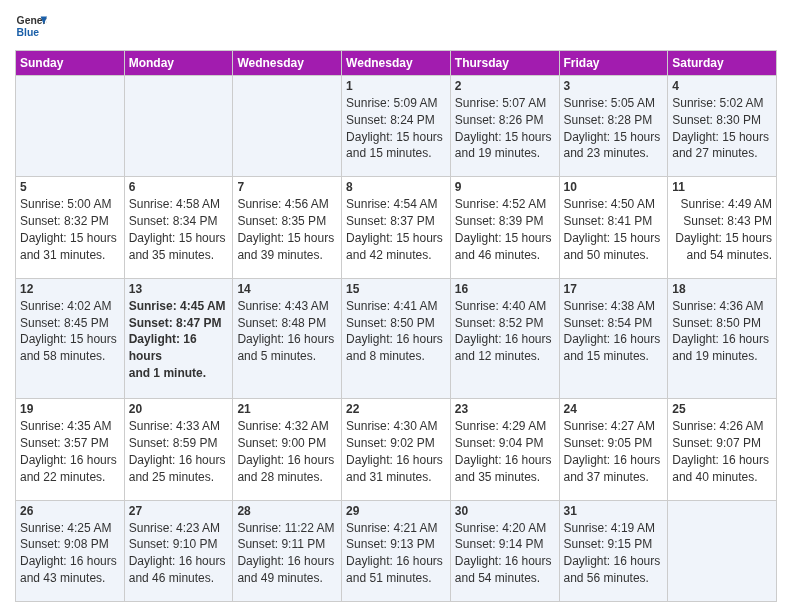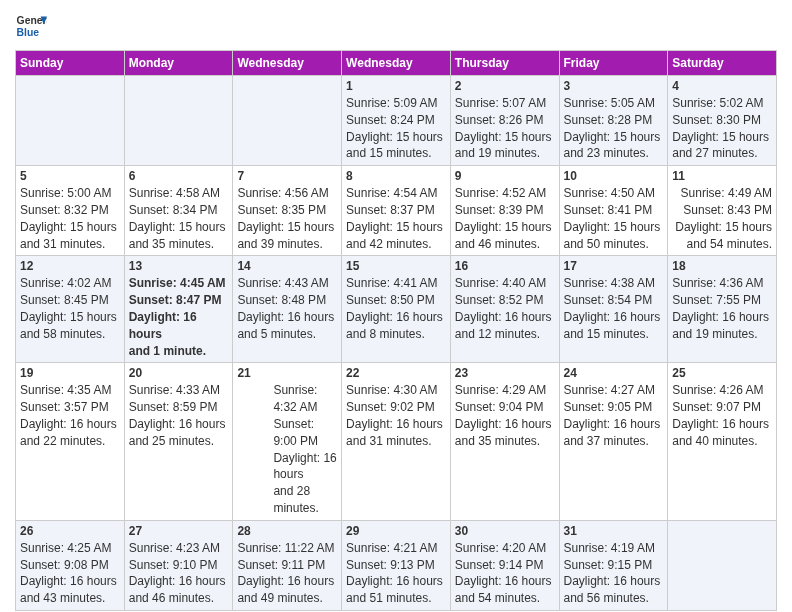--- a/index.html
+++ b/index.html
@@ -239,21 +239,21 @@
           <td>
             <span class="day-number">17</span>
             <div class="day-info" style="white-space: pre-line;">Sunrise: 4:38 AM
 Sunset: 8:54 PM
 Daylight: 16 hours
 and 15 minutes.</div>
           </td>
           <td>
             <span class="day-number">18</span>
             <div class="day-info" style="white-space: pre-line;">Sunrise: 4:36 AM
-Sunset: 7:55 PM
+Sunset: 8:50 PM
 Daylight: 16 hours
 and 19 minutes.</div>
           </td>
         </tr>
         <tr>
           <td>
             <span class="day-number">19</span>
             <div class="day-info" style="white-space: pre-line;">Sunrise: 4:35 AM
 Sunset: 3:57 PM
 Daylight: 16 hours
@@ -261,21 +261,21 @@
           </td>
           <td>
             <span class="day-number">20</span>
             <div class="day-info" style="white-space: pre-line;">Sunrise: 4:33 AM
 Sunset: 8:59 PM
 Daylight: 16 hours
 and 25 minutes.</div>
           </td>
           <td>
             <span class="day-number">21</span>
-            <div class="day-info" style="white-space: pre-line; margin-left: 36px;">Sunrise: 4:32 AM
+            <div class="day-info" style="white-space: pre-line;">Sunrise: 4:32 AM
 Sunset: 9:00 PM
 Daylight: 16 hours
 and 28 minutes.</div>
           </td>
           <td>
             <span class="day-number">22</span>
             <div class="day-info" style="white-space: pre-line;">Sunrise: 4:30 AM
 Sunset: 9:02 PM
 Daylight: 16 hours
 and 31 minutes.</div>

